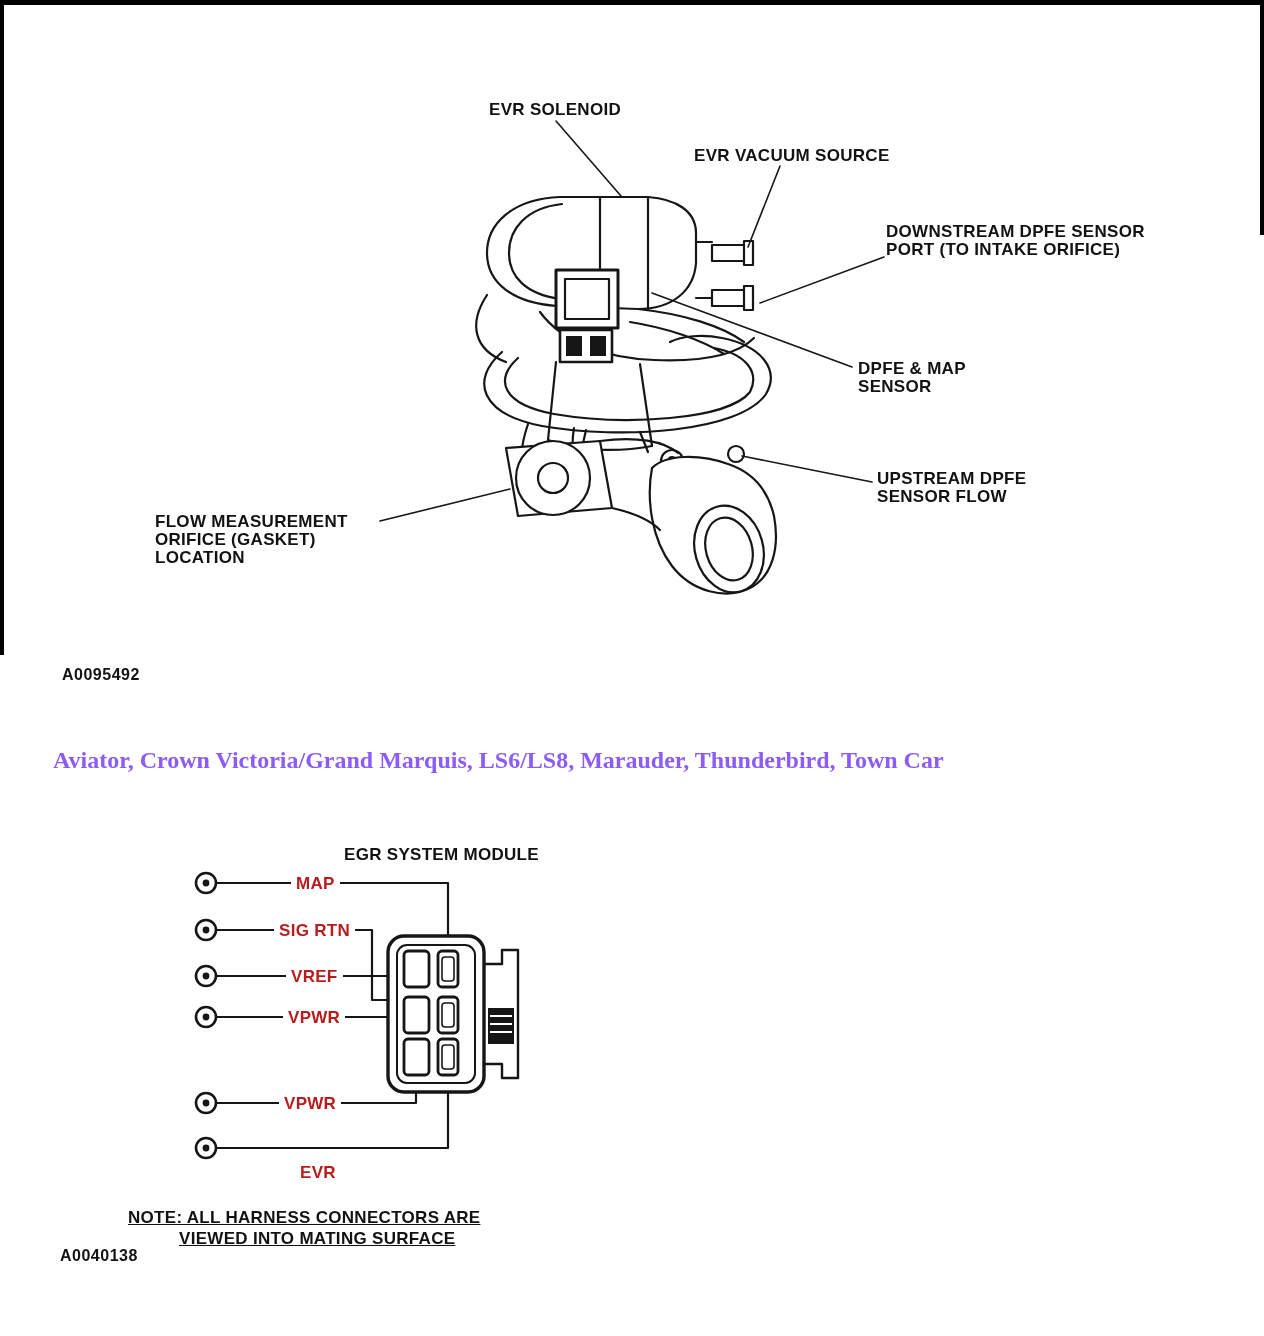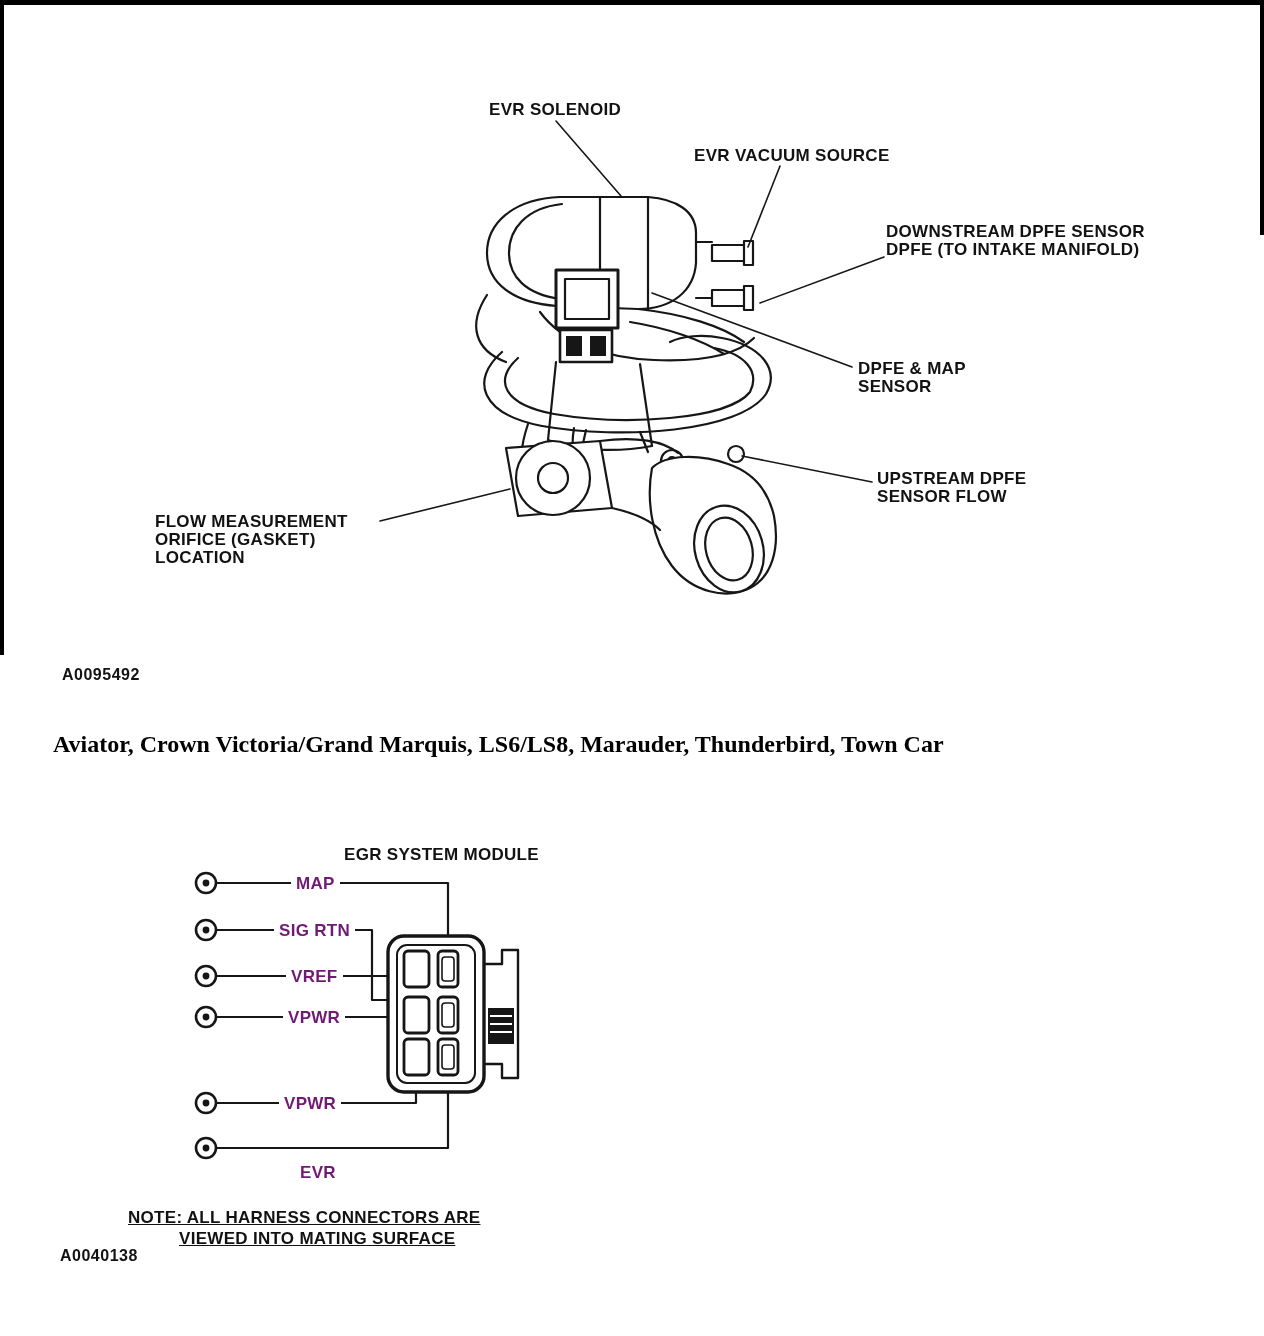--- a/index.html
+++ b/index.html
@@ -16,40 +16,41 @@
   .callout {
     position: absolute;
     font: 700 17px/19px "Liberation Sans", sans-serif;
     color: #121212;
     letter-spacing: .3px;
     white-space: nowrap;
   }
   .wire-label {
     position: absolute;
     font: 700 17px/19px "Liberation Sans", sans-serif;
-    color: #701a75;
+    color: #b91c1c;
     letter-spacing: .3px;
     background: #ffffff;
     padding: 0 5px;
     transform: translateY(-50%);
     white-space: nowrap;
   }
   .fig-id {
     position: absolute;
     font: 700 16px/18px "Liberation Sans", sans-serif;
     color: #121212;
     letter-spacing: .5px;
     white-space: nowrap;
     text-align: center;
   }
   .section-title {
     position: absolute;
     font: 700 24px/28px "Liberation Serif", serif;
-    color: #000000;
-    white-space: nowrap;
+    color: #8b5cf6;
+    white-space: nowrap;
+    margin-top: 16px;
   }
   .note-line {
     position: absolute;
     font: 700 17px/19px "Liberation Sans", sans-serif;
     color: #121212;
     letter-spacing: .3px;
     white-space: nowrap;
     text-decoration: underline;
   }
 </style>
@@ -178,21 +179,21 @@
       <g>
         <circle cx="206" cy="1148" r="10" fill="#ffffff"></circle>
           <circle cx="206" cy="1148" r="3.4" fill="#161616" stroke="none"></circle>
       </g>
     </g>
   </svg>
 
   <div class="callout" style="left:489px; top:100px">EVR SOLENOID</div>
   <div class="callout" style="left:694px; top:146px">EVR VACUUM SOURCE</div>
   <div class="callout" style="left:886px; top:222px">DOWNSTREAM DPFE SENSOR</div>
-  <div class="callout" style="left:886px; top:240px">DPFE (TO INTAKE MANIFOLD)</div>
+  <div class="callout" style="left:886px; top:240px">PORT (TO INTAKE ORIFICE)</div>
   <div class="callout" style="left:858px; top:359px">DPFE &amp; MAP</div>
   <div class="callout" style="left:858px; top:377px">SENSOR</div>
   <div class="callout" style="left:877px; top:469px">UPSTREAM DPFE</div>
   <div class="callout" style="left:877px; top:487px">SENSOR FLOW</div>
   <div class="callout" style="left:155px; top:512px">FLOW MEASUREMENT</div>
   <div class="callout" style="left:155px; top:530px">ORIFICE (GASKET)</div>
   <div class="callout" style="left:155px; top:548px">LOCATION</div>
   <div class="fig-id" style="left:62px;  top:666px">A0095492</div>
 
   <div class="section-title" style="left:53px; top:730px">Aviator, Crown Victoria/Grand Marquis, LS6/LS8, Marauder, Thunderbird, Town Car</div>

